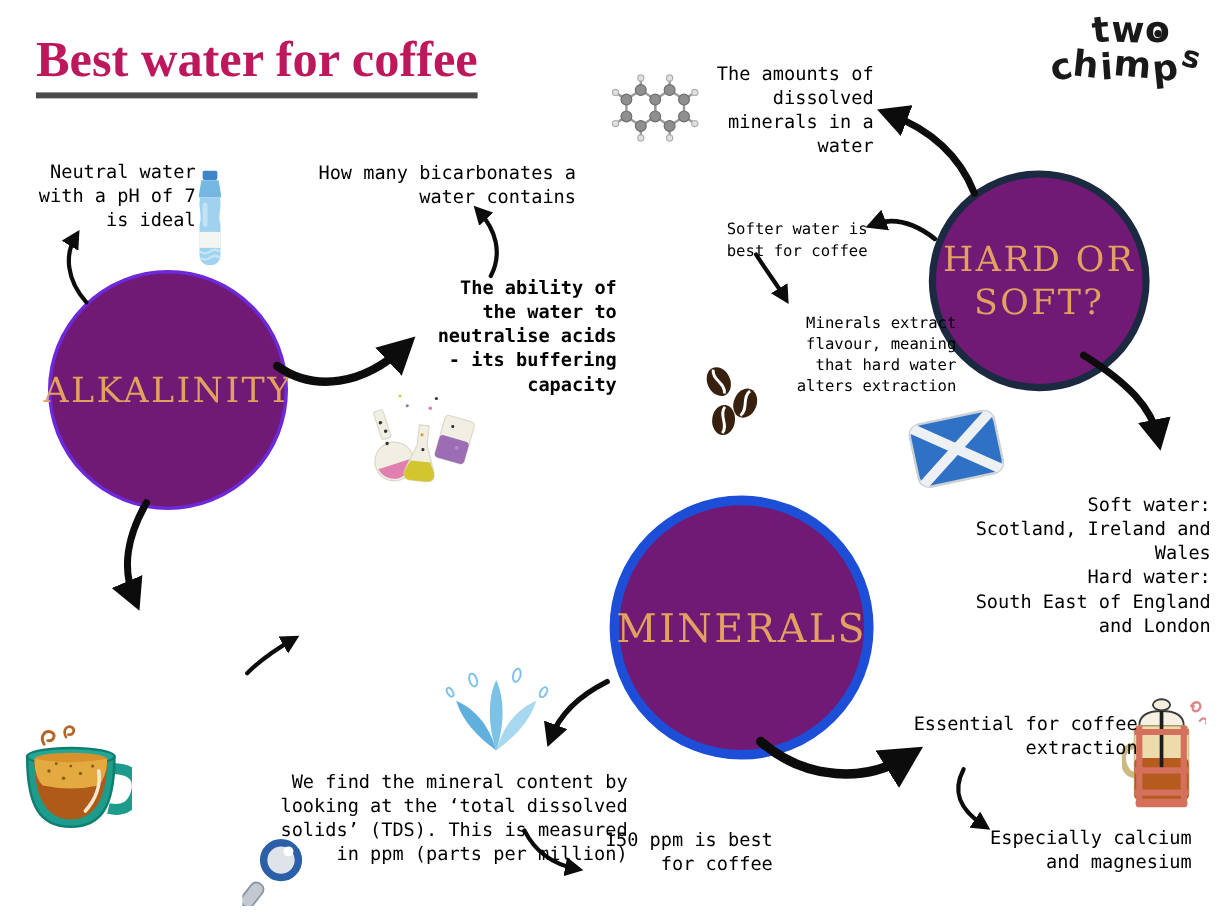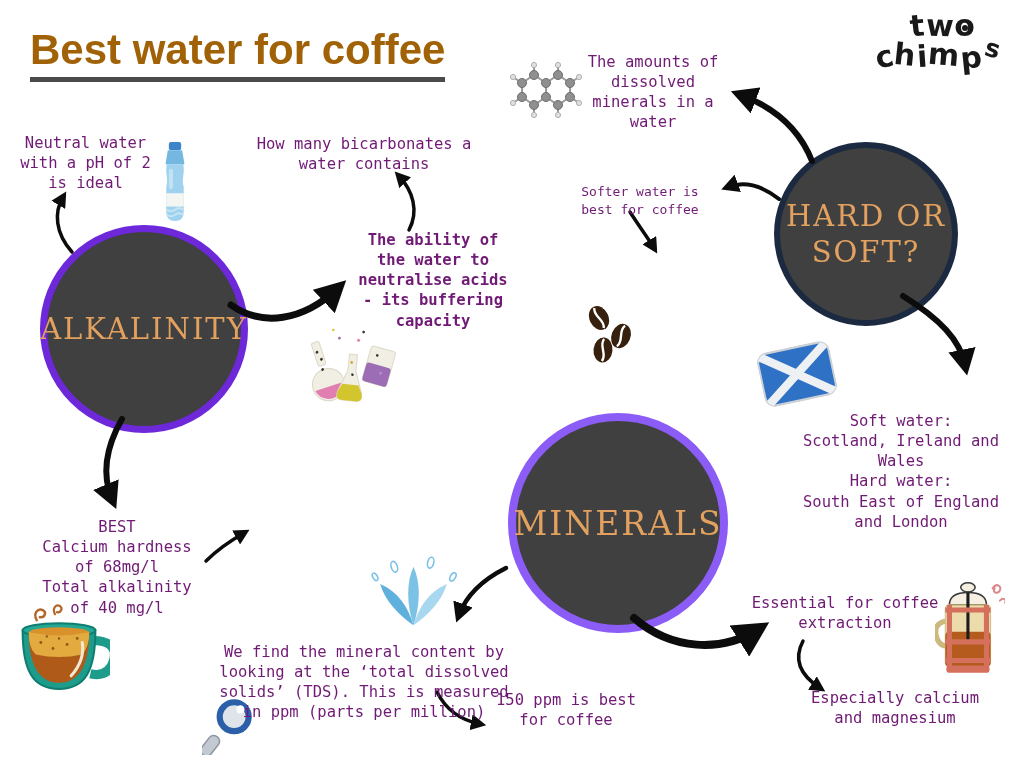--- a/index.html
+++ b/index.html
@@ -1,46 +1,46 @@
 <!DOCTYPE html>
 <html><head>
 <meta charset="utf-8">
 <style>
   html,body{margin:0;padding:0;background:#ffffff;}
   #canvas{position:relative;width:1024px;height:768px;background:#ffffff;overflow:hidden;
           font-family:"DejaVu Sans Mono",monospace;color:#1b1b1b;}
   
-  .title{position:absolute;left:30px;top:26px;font-family:Liberation Sans, sans-serif;
-         font-weight:bold;font-size:42px;color:#a16207;border-bottom:5px solid #4a4a4a;
+  .title{position:absolute;left:30px;top:26px;font-family:Liberation Serif, serif;
+         font-weight:bold;font-size:42px;color:#be185d;border-bottom:5px solid #4a4a4a;
          padding-bottom:3px;letter-spacing:0px;}
   
   .logo{position:absolute;right:12px;top:12px;width:150px;text-align:center;
         font-family:"DejaVu Sans",sans-serif;font-weight:bold;color:#191919;}
   .logo-word{display:block;font-size:30px;line-height:0.95;letter-spacing:1px;}
   .logo-word .ch{display:inline-block;position:relative;}
   .two{transform:translateX(6px);}
   .two .ch:nth-child(1){transform:rotate(-6deg);}
   .two .ch:nth-child(2){transform:rotate(2deg);}
   .two .ch:nth-child(3)::after{content:"";position:absolute;left:50%;top:57%;width:6px;height:6px;
         margin:-3px 0 0 -3px;background:#191919;border-radius:50%;}
   .chimps .ch:nth-child(1){transform:rotate(-14deg) translateY(2px);}
   .chimps .ch:nth-child(2){transform:rotate(6deg);}
   .chimps .ch:nth-child(3){transform:rotate(-4deg) translateY(2px);}
   .chimps .ch:nth-child(4){transform:rotate(5deg);}
   .chimps .ch:nth-child(5){transform:rotate(-6deg) translateY(3px);}
   .chimps .ch:nth-child(6){transform:rotate(16deg) translateY(-8px);font-size:25px;}
   
-  .circle{position:absolute;border-radius:50%;background:#404040;display:flex;align-items:center;
+  .circle{position:absolute;border-radius:50%;background:#701a75;display:flex;align-items:center;
           justify-content:center;text-align:center;white-space:pre-line;
           font-family:"DejaVu Serif","Liberation Serif",serif;color:#e2a15f;letter-spacing:2px;}
-  .c-alk{left:40px;top:225px;width:194px;height:194px;border:7px solid #6d28d9;font-size:29px;}
+  .c-alk{left:40px;top:225px;width:194px;height:194px;border:3px solid #6d28d9;font-size:29px;}
   .c-hs {left:774px;top:142px;width:172px;height:172px;border:6px solid #1b2a41;font-size:29px;line-height:1.25;}
-  .c-min{left:508px;top:413px;width:204px;height:204px;border:8px solid #8b5cf6;font-size:33px;}
-  
-  .note{position:absolute;white-space:pre-line;text-align:center;font-size:15.5px;line-height:1.3;color:#701a75;}
+  .c-min{left:508px;top:413px;width:204px;height:204px;border:8px solid #1d4ed8;font-size:33px;}
+  
+  .note{position:absolute;white-space:pre-line;text-align:right;font-size:15.5px;line-height:1.3;color:#000000;}
   .sm{font-size:13px;line-height:1.35;}
   svg.arrows{position:absolute;left:0;top:0;z-index:3;pointer-events:none;}
   .icon{position:absolute;z-index:2;}
   .note,.title,.logo{z-index:4;}
 </style>
 </head>
 <body>
 
 <div id="canvas">
 
@@ -50,46 +50,45 @@
     <span class="logo-word two"><span class="ch">t</span><span class="ch">w</span><span class="ch">o</span></span>
     <span class="logo-word chimps"><span class="ch">c</span><span class="ch">h</span><span class="ch">i</span><span class="ch">m</span><span class="ch">p</span><span class="ch">s</span></span>
   </div>
 
   <div class="circle c-alk">ALKALINITY</div>
   <div class="circle c-hs">HARD OR
 SOFT?</div>
   <div class="circle c-min">MINERALS</div>
 
   <div class="note" style="left:8px;  top:133px;width:155px;">Neutral water
-with a pH of 2
+with a pH of 7
 is ideal</div>
   <div class="note" style="left:248px;top:134px;width:232px;">How many bicarbonates a
 water contains</div>
   <div class="note" style="left:352px;top:230px;width:162px;font-weight:bold;">The ability of
 the water to
 neutralise acids
 - its buffering
 capacity</div>
   <div class="note" style="left:578px;top:52px; width:150px;">The amounts of
 dissolved
 minerals in a
 water</div>
-  <div class="note sm" style="left:574px;top:183px;width:132px;">Softer water is
+  <div class="note sm" style="left:591px;top:183px;width:132px;">Softer water is
 best for coffee</div>
+  <div class="note sm" style="left:637px;top:261px;width:160px;">Minerals extract
+flavour, meaning
+that hard water
+alters extraction</div>
   <div class="note" style="left:793px;top:383px;width:216px;margin-top:28px;">Soft water:
 Scotland, Ireland and
 Wales
 Hard water:
 South East of England
 and London</div>
-  <div class="note" style="left:28px; top:517px;width:178px;">BEST
-Calcium hardness
-of 68mg/l
-Total alkalinity
-of 40 mg/l</div>
   <div class="note" style="left:205px;top:642px;width:318px;">We find the mineral content by
 looking at the ‘total dissolved
 solids’ (TDS). This is measured
 in ppm (parts per million)</div>
   <div class="note" style="left:488px;top:690px;width:156px;">150 ppm is best
 for coffee</div>
   <div class="note" style="left:742px;top:593px;width:206px;">Essential for coffee
 extraction</div>
   <div class="note" style="left:797px;top:688px;width:196px;">Especially calcium
 and magnesium</div>

